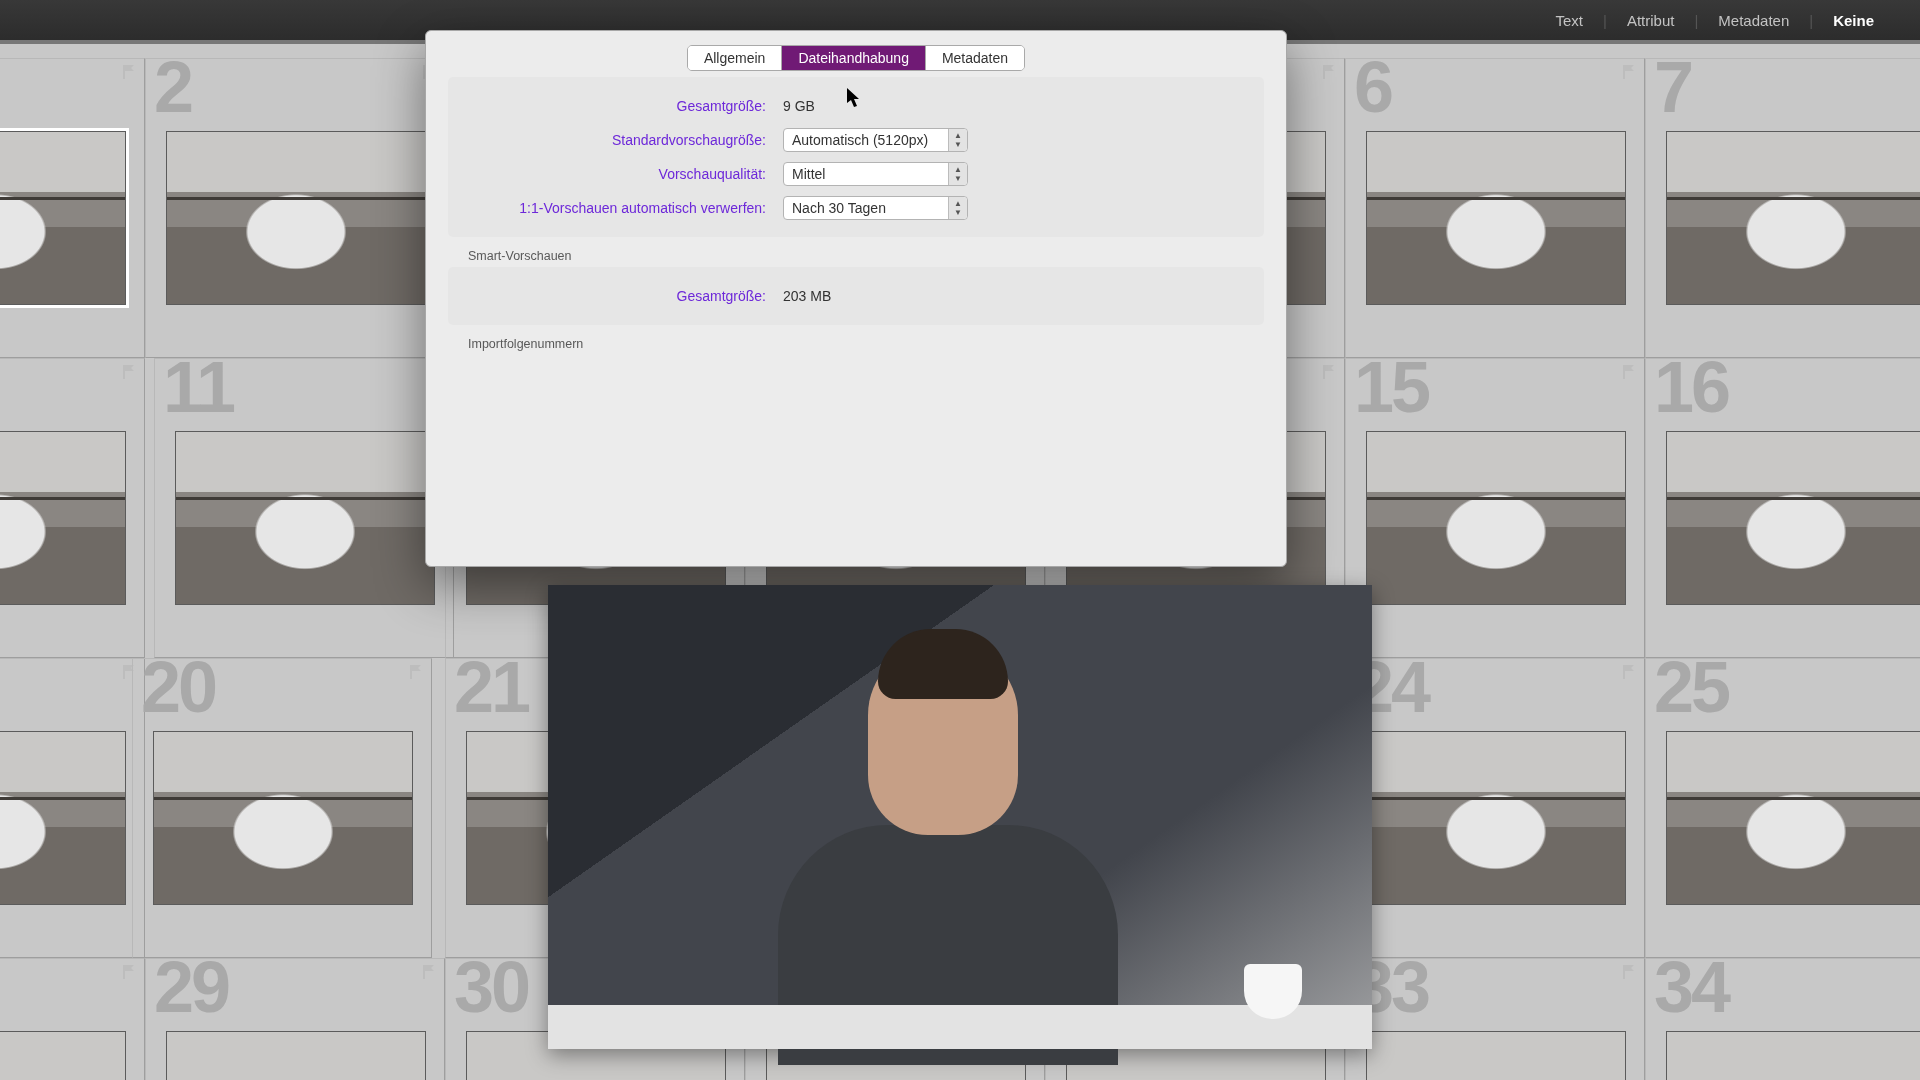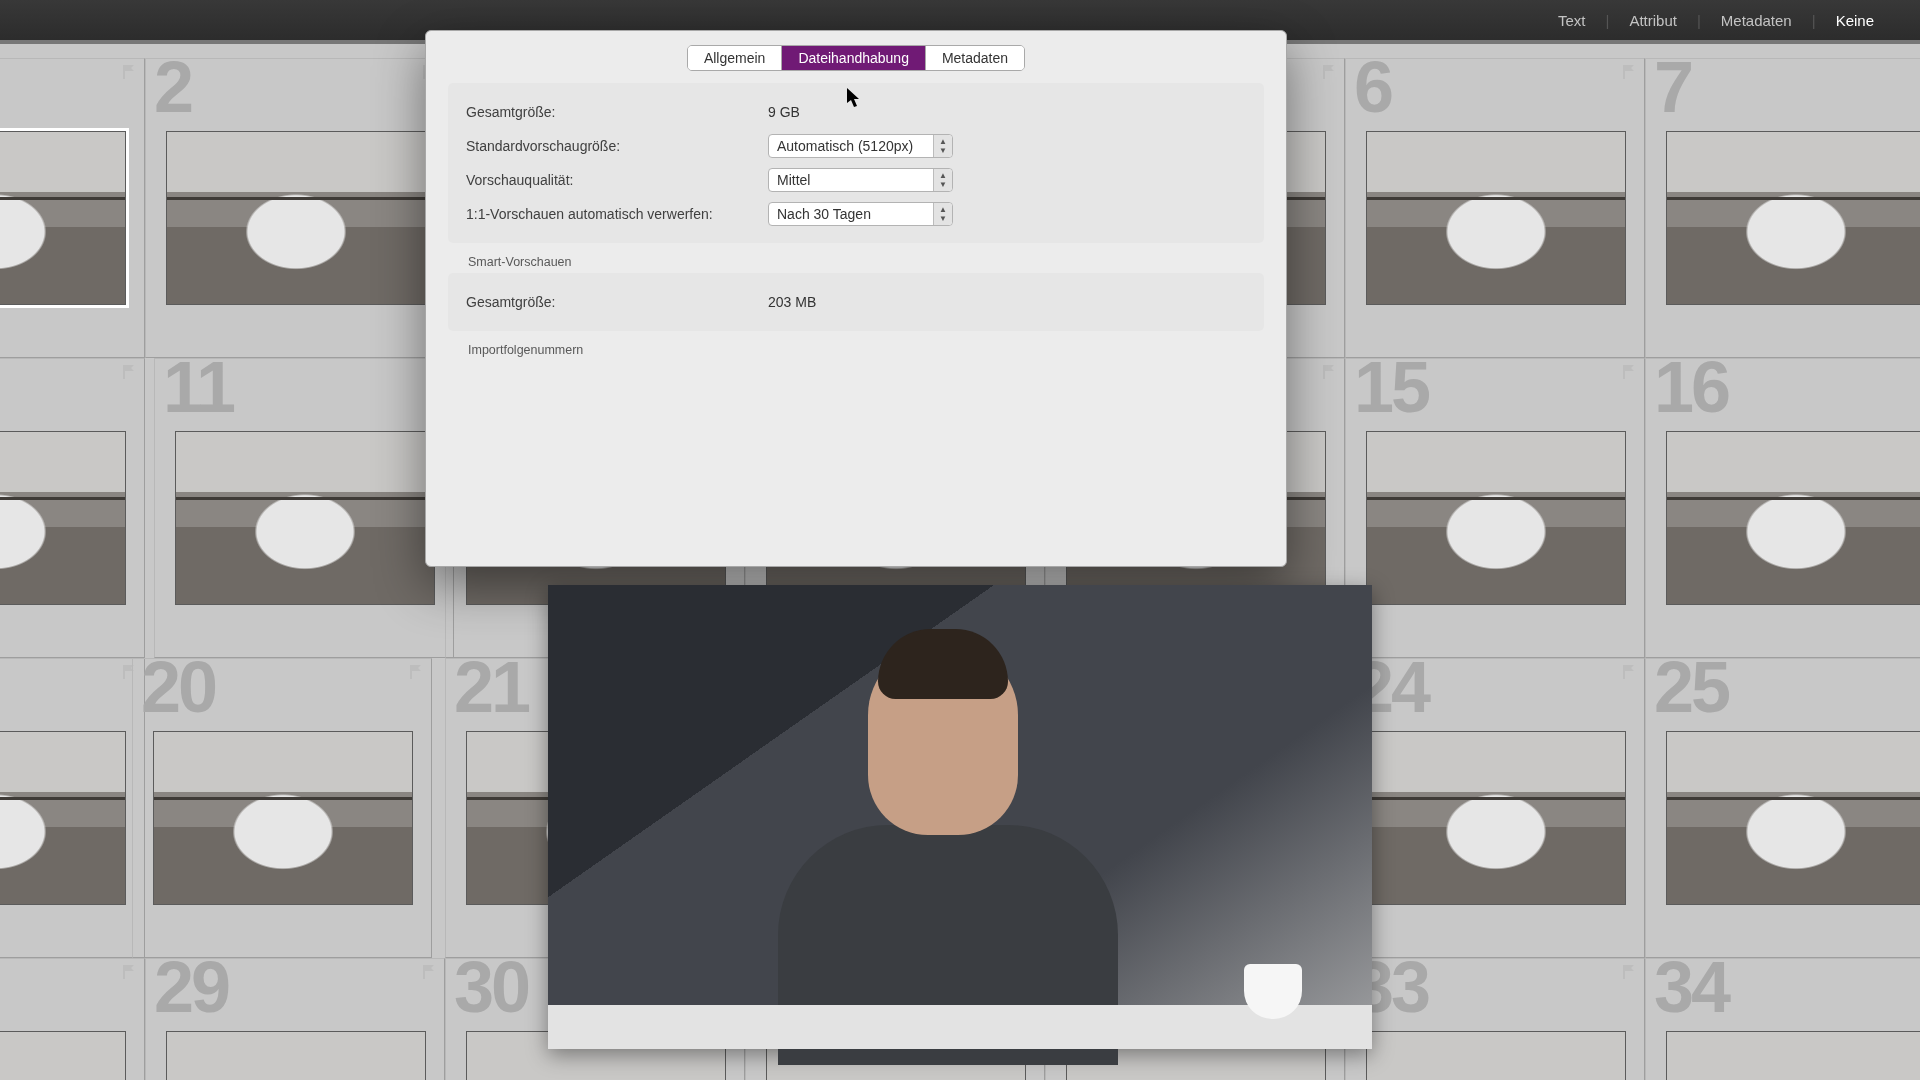--- a/index.html
+++ b/index.html
@@ -3,21 +3,21 @@
 <meta charset="utf-8">
 <style>
   html,body{margin:0;padding:0;width:1920px;height:1080px;overflow:hidden;
     font-family:"Lucida Grande","Helvetica Neue",Arial,sans-serif;font-size:14px;
     background:#c8c8c8;color:#2a2a2a}
   
   .app-toolbar{position:absolute;left:0;top:0;right:0;height:40px;
     background:linear-gradient(#383838,#2c2c2c);border-bottom:1px solid #1b1b1b;
     display:flex;align-items:center;justify-content:flex-end;padding-right:40px;gap:14px}
   .app-toolbar span{color:#c3c3c3;font-size:15px;padding:2px 6px}
-  .app-toolbar span.sel{color:#fff;font-weight:400}
+  .app-toolbar span.sel{color:#fff;font-weight:700}
   .app-toolbar .sep{color:#555;padding:0}
   
   .grid{position:absolute;left:0;top:40px;right:0;bottom:0;
     background:#c8c8c8;border-top:4px solid #777}
   .row-stripe{position:absolute;left:0;right:0;top:14px;height:1px;background:#a8a8a8}
   .cell{position:absolute;width:300px;height:300px;border:1px solid #9e9e9e;
     border-left-color:#b8b8b8;border-top-color:#b8b8b8;box-sizing:border-box}
   .cell .num{position:absolute;top:-8px;left:8px;font-size:72px;font-weight:700;
     color:#a9a9a9;letter-spacing:-3px;line-height:1}
   .cell .flag{position:absolute;top:4px;right:6px;width:18px;height:18px}
@@ -38,30 +38,30 @@
     box-shadow:0 18px 50px rgba(0,0,0,.45)}
   .titlebar{height:30px;display:flex;align-items:center;border-bottom:1px solid #cfcfcf;
     border-radius:6px 6px 0 0;background:linear-gradient(#f3f3f3,#e2e2e2);position:relative}
   .traffic{position:absolute;left:10px;top:8px;display:flex;gap:9px}
   .traffic i{width:13px;height:13px;border-radius:50%;display:block}
   .tl-close{background:#ff5f57;border:1px solid #d1423b}
   .tl-min{background:#b7b7b7;border:1px solid #9a9a9a}
   .tl-max{background:#b7b7b7;border:1px solid #9a9a9a}
   .titlebar .title{margin:0 auto;font-size:14.5px;color:#3a3a3a}
   .dlg-body{padding:14px 22px}
-  .tabs{display:flex;justify-content:center;margin-bottom:12px}
+  .tabs{display:flex;justify-content:center;margin-bottom:6px}
   .seg{display:flex;border:1px solid #a9a9a9;border-radius:5px;overflow:hidden}
   .seg button{background:#fff;border:none;padding:4px 16px;font-size:14px;color:#333;
     border-right:1px solid #a9a9a9}
   .seg button:last-child{border-right:none}
   .seg button.active{background:#701a75;color:#fff}
   .panel{background:#e6e6e6;border:none;border-radius:5px;padding:12px 18px;margin-bottom:10px}
   .section-label{font-size:12.5px;color:#595959;margin:12px 20px 4px}
   .form-row{display:flex;align-items:center;height:34px}
-  .form-row .lbl{flex:0 0 300px;text-align:left;padding-right:2px;font-size:14px;color:#404040}
+  .form-row .lbl{flex:0 0 300px;text-align:right;padding-right:17px;font-size:14px;color:#6d28d9}
   .form-row .val{font-size:14px;color:#333}
   .sel-wrap{position:relative;display:inline-block}
   select{appearance:none;-webkit-appearance:none;background:#fff;border:1px solid #b3b3b3;
     border-radius:4px;padding:3px 24px 3px 8px;font-size:14px;min-width:185px;color:#333}
   .sel-wrap .arrows{position:absolute;right:1px;top:1px;bottom:1px;width:18px;
     background:#e3e3e3;border-left:1px solid #bcbcbc;border-radius:0 4px 4px 0;
     display:flex;flex-direction:column;align-items:center;justify-content:center;font-size:8px;color:#555}
   input.txt{background:#fff;border:1px solid #b3b3b3;border-radius:3px;padding:3px 6px;
     font-size:14px;width:55px;color:#333}
   .import-row{display:flex;align-items:center;gap:26px;padding:6px 0 6px 120px}

